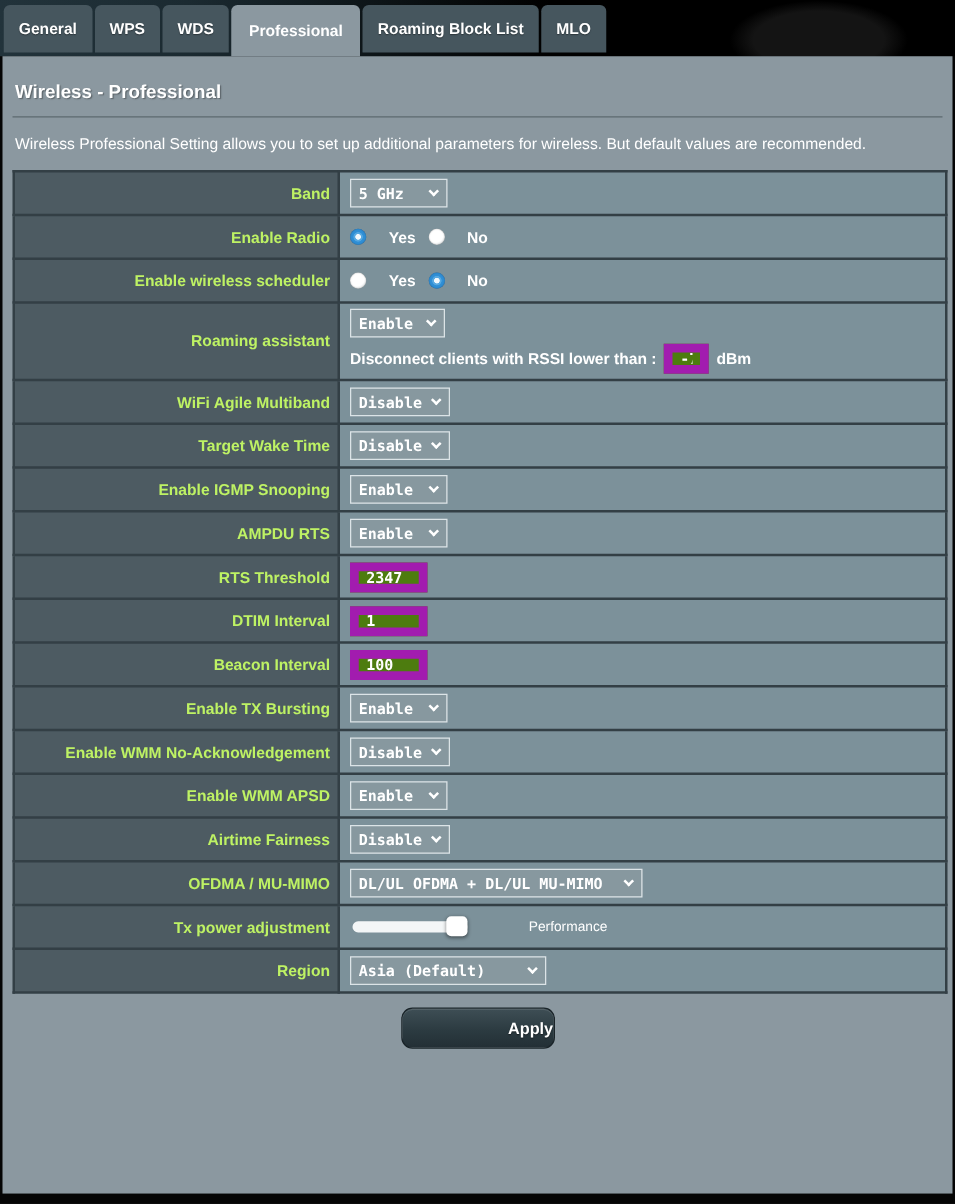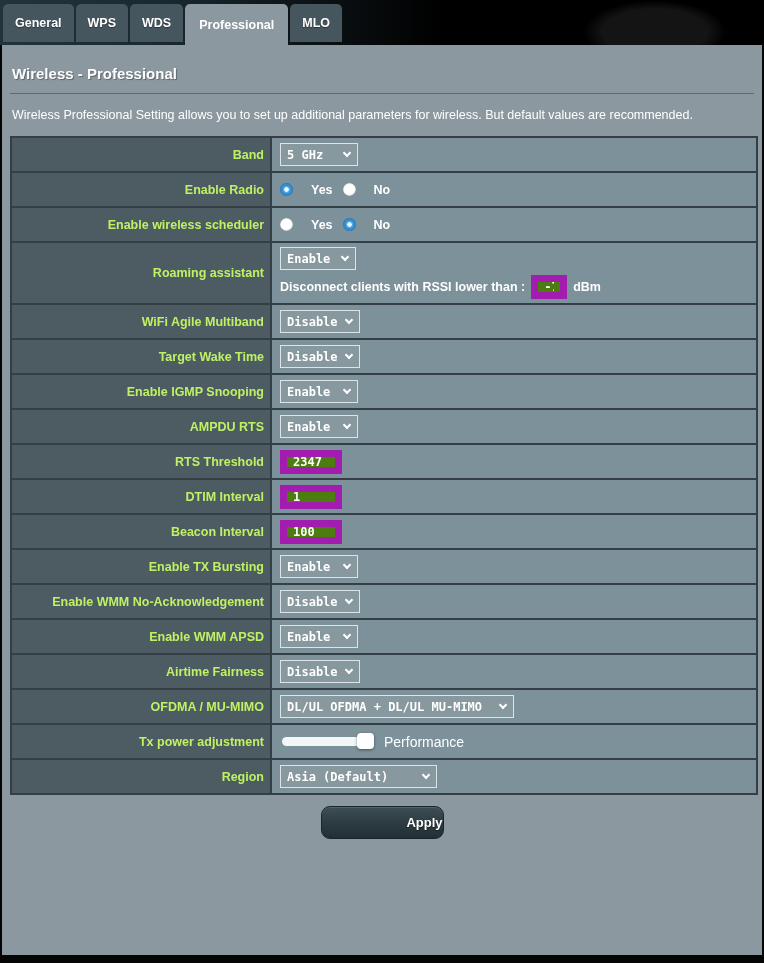--- a/index.html
+++ b/index.html
@@ -86,21 +86,21 @@
   .roam-line { display:flex; align-items:center; gap:6px; margin-top:5px; color:#fff; font-size:12.5px; font-weight:bold; }
   .slider-row { display:flex; align-items:center; gap:10px; }
   .slider-track {
     position:relative; width:92px; height:9px; margin-left:2px;
     background:#f3f6f7; border-radius:5px; cursor:pointer;
   }
   .slider-thumb {
     position:absolute; right:0px; top:-4px; width:17px; height:16px;
     background:#fff; border-radius:4px; box-shadow:0 1px 3px rgba(0,0,0,.45); cursor:grab;
   }
-  .slider-label { color:#fff; font-size:14px; }
+  .slider-label { color:#fff; font-size:11px;margin-left:39px; }
   
   .apply-area { text-align:center; padding-top:11px; }
   .apply-btn {
     width:123px; height:33px; border-radius:9px; cursor:pointer;
     background:linear-gradient(180deg, #3e4e55 0%, #2c3b41 55%, #232f35 100%);
     border:1px solid #1a2429; color:#fff; font-family:"Liberation Sans", sans-serif;
     font-size:13px; font-weight:bold; text-shadow:0 1px 1px rgba(0,0,0,.5);
     box-shadow:inset 0 1px 0 rgba(255,255,255,.12);
     text-align:right;
   }
@@ -108,20 +108,21 @@
 </head>
 <body>
 
 <div class="page">
 
   <div class="tabbar">
     <div class="tab">General</div>
     <div class="tab">WPS</div>
     <div class="tab">WDS</div>
     <div class="tab active">Professional</div>
+    <div class="tab">Roaming Block List</div>
     <div class="tab">MLO</div>
   </div>
 
   <div class="panel">
     <div class="page-title">Wireless - Professional</div>
     <div class="divider"></div>
     <div class="page-desc">Wireless Professional Setting allows you to set up additional parameters for wireless. But default values are recommended.</div>
 
     <table class="settings">
       <tbody>

